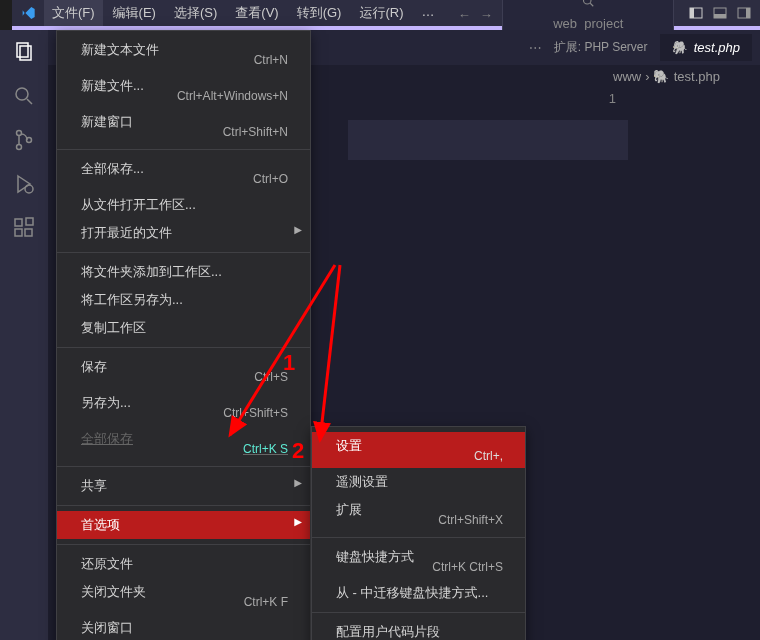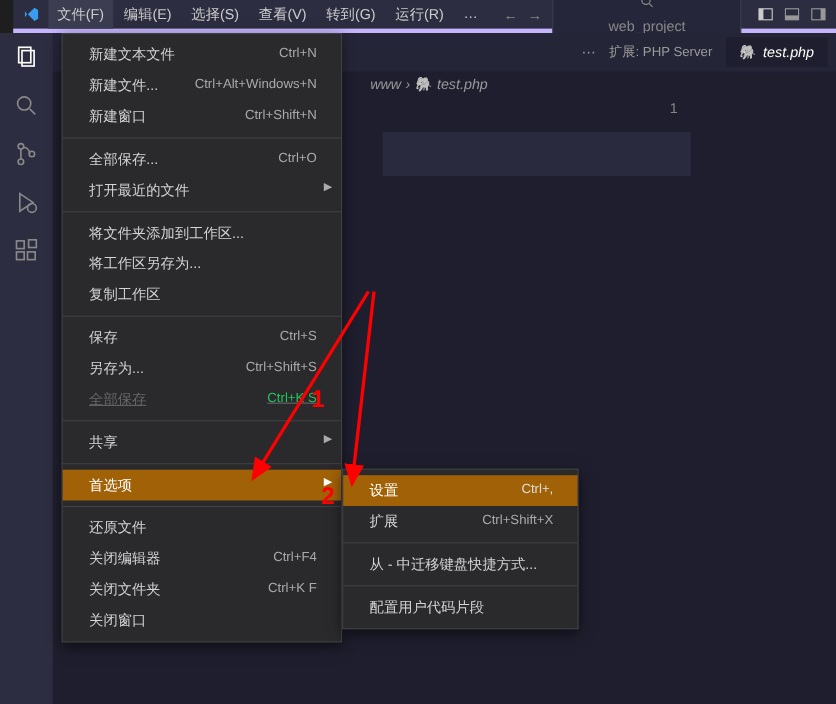--- a/index.html
+++ b/index.html
@@ -21,34 +21,34 @@
 .activity-bar { position: absolute; left: 0; top: 30px; bottom: 0; width: 48px; background: #2d2d41; display: flex; flex-direction: column; align-items: center; padding-top: 10px; gap: 20px; z-index: 1; }
 .activity-icon { width: 24px; height: 24px; color: #888; display: flex; align-items: center; justify-content: center; }
 .activity-icon.active { color: #fff; }
 
 
 .editor-area { position: absolute; left: 48px; right: 0; top: 30px; bottom: 0; background: #1e1e2e; }
 .tab-bar { height: 35px; background: #252538; display: flex; align-items: center; justify-content: flex-end; padding: 0 8px; gap: 12px; }
 .tab { background: #1e1e2e; padding: 6px 12px; color: #fff; display: flex; align-items: center; gap: 6px; font-size: 12px; font-style: italic; }
 .tab-icon-php { color: #a074c4; }
 .tab-ext { color: #999; font-size: 12px; }
-.breadcrumb { height: 22px; padding: 2px 12px; color: #999; font-size: 12px; display: flex; align-items: center; gap: 4px; justify-content: center; padding-right: 40px; font-style: italic; }
+.breadcrumb { height: 22px; padding: 2px 12px; color: #999; font-size: 12px; display: flex; align-items: center; gap: 4px; justify-content: flex-end; padding-right: 40px; }
 .gutter { position: absolute; left: 540px; top: 57px; width: 40px; text-align: right; color: #858585; font-size: 13px; padding: 4px 12px 0 0; }
 .editor-content { position: absolute; left: 300px; top: 90px; width: 280px; height: 40px; background: #2a2a3e; }
 
 
 .dropdown { position: absolute; background: #2a2a2d; border: 1px solid #404044; box-shadow: 0 4px 12px rgba(0,0,0,0.5); padding: 5px 0; z-index: 100; }
 .dropdown-main { left: 56px; top: 30px; width: 255px; }
 .dropdown-sub { left: 311px; top: 426px; width: 215px; }
 .dd-item { display: flex; justify-content: space-between; align-items: flex-start; padding: 5px 22px 5px 24px; color: #d4d4d4; cursor: pointer; position: relative; }
-.dd-item.selected { background: #a16207; color: #fff; }
+.dd-item.selected { background: #b91c1c; color: #fff; }
 .dd-item.disabled { color: #666; text-decoration: underline; }
-.dd-item .shortcut { color: #aaa; font-size: 12px; }
+.dd-item .shortcut { color: #aaa; font-size: 12px; margin-top: 12px; }
 .dd-item.selected .shortcut { color: #ddd; }
-.dd-item.disabled .shortcut { color: #22c55e; }
+.dd-item.disabled .shortcut { color: #5eead4; }
 .dd-sep { height: 1px; background: #404044; margin: 5px 0; }
 .dd-chevron { position: absolute; right: 8px; color: #aaa; font-size: 10px; }
 .dd-item.selected .dd-chevron { color: #fff; }
 
 
 .anno-arrow { position: absolute; z-index: 200; pointer-events: none; }
 .anno-num { position: absolute; color: #ff0000; font-size: 22px; font-weight: bold; z-index: 201; }
 
 
 .ghost { position: absolute; left: 2px; top: 490px; color: #999; font-size: 12px; }
@@ -180,20 +180,23 @@
     <div class="dd-item">
       <span>新建窗口</span>
       <span class="shortcut">Ctrl+Shift+N</span>
     </div>
     <div class="dd-sep"></div>
     <div class="dd-item">
       <span>全部保存...</span>
       <span class="shortcut">Ctrl+O</span>
     </div>
     <div class="dd-item">
+      <span>从文件打开工作区...</span>
+    </div>
+    <div class="dd-item">
       <span>打开最近的文件</span>
       <span class="dd-chevron">▶</span>
     </div>
     <div class="dd-sep"></div>
     <div class="dd-item">
       <span>将文件夹添加到工作区...</span>
     </div>
     <div class="dd-item">
       <span>将工作区另存为...</span>
     </div>
@@ -219,44 +222,47 @@
       <span class="dd-chevron">▶</span>
     </div>
     <div class="dd-sep"></div>
     <div class="dd-item selected">
       <span>首选项</span>
       <span class="dd-chevron">▶</span>
     </div>
     <div class="dd-sep"></div>
     <div class="dd-item">
       <span>还原文件</span>
-    </div>
-    <div class="dd-item">
-      <span>关闭编辑器</span>
-      <span class="shortcut">Ctrl+F4</span>
     </div>
     <div class="dd-item">
       <span>关闭文件夹</span>
       <span class="shortcut">Ctrl+K F</span>
     </div>
     <div class="dd-item">
       <span>关闭窗口</span>
     </div>
   </div>
 
 <div class="dropdown dropdown-sub" id="dd-sub">
     <div class="dd-item selected">
       <span>设置</span>
       <span class="shortcut">Ctrl+,</span>
     </div>
     <div class="dd-item">
+      <span>遥测设置</span>
+    </div>
+    <div class="dd-item">
       <span>扩展</span>
       <span class="shortcut">Ctrl+Shift+X</span>
     </div>
     <div class="dd-sep"></div>
+    <div class="dd-item">
+      <span>键盘快捷方式</span>
+      <span class="shortcut">Ctrl+K Ctrl+S</span>
+    </div>
     <div class="dd-item">
       <span>从 - 中迁移键盘快捷方式...</span>
     </div>
     <div class="dd-sep"></div>
     <div class="dd-item">
       <span>配置用户代码片段</span>
     </div>
   </div>
 
 <svg class="anno-arrow" style="left:210px; top:260px;" width="130" height="190">

